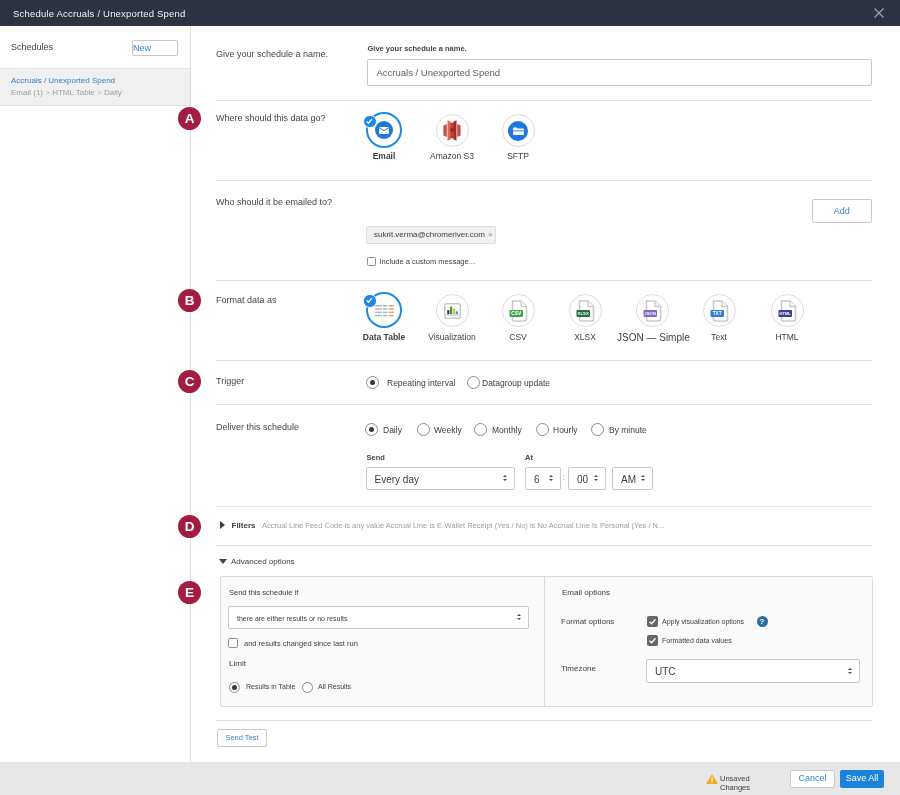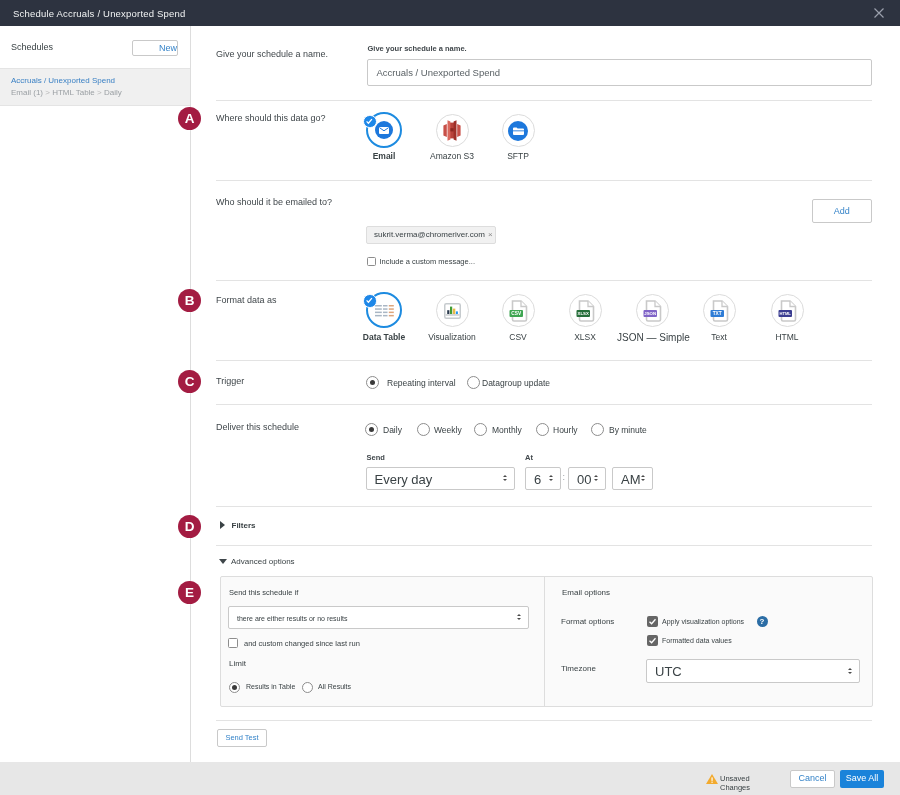--- a/index.html
+++ b/index.html
@@ -5,21 +5,21 @@
 *{margin:0;padding:0;box-sizing:border-box}
 html,body{width:900px;height:795px;overflow:hidden}
 body{font-family:"Liberation Sans",sans-serif;background:#fff;color:#3a4245;-webkit-font-smoothing:antialiased}
 #app{position:relative;width:740px;height:795px;background:#fff}
 .abs{position:absolute}
 .lbl{position:absolute;font-size:9px;color:#40474b;white-space:nowrap}
 .mini{position:absolute;font-size:7.5px;font-weight:bold;color:#40474b;white-space:nowrap}
 .sep{position:absolute;left:216px;width:656px;height:1px;background:#e3e3e3}
 .blue{color:#3684c9}
 .box{border:1px solid #c9c9c9;border-radius:2px;background:#fff}
-.selbox{position:absolute;border:1px solid #c9c9c9;border-radius:2px;background:#fff;font-size:13px;color:#3a4245}
+.selbox{position:absolute;border:1px solid #c9c9c9;border-radius:2px;background:#fff;font-size:10px;color:#3a4245}
 .selbox .tx{position:absolute;left:8px;top:50%;transform:translateY(-50%);white-space:nowrap}
 .ar{position:absolute;right:6px;top:50%;margin-top:-3.5px;width:5px;height:7px}
 .ar:before{content:"";position:absolute;top:0;left:0;border-left:2.5px solid transparent;border-right:2.5px solid transparent;border-bottom:2.8px solid #4a4a4a}
 .ar:after{content:"";position:absolute;top:4.2px;left:0;border-left:2.5px solid transparent;border-right:2.5px solid transparent;border-top:2.8px solid #4a4a4a}
 .radio{position:absolute;width:13px;height:13px;border:1px solid #8d8d8d;border-radius:50%;background:#fff}
 .radio.on:after{content:"";position:absolute;left:3px;top:3px;width:5px;height:5px;border-radius:50%;background:#3a3a3a}
 .radio.sm{width:11px;height:11px}
 .radio.sm.on:after{left:2px;top:2px;width:5px;height:5px}
 .rlbl{position:absolute;font-size:8.5px;color:#3a4245;white-space:nowrap}
 .cb{position:absolute;width:9px;height:9px;border:1px solid #8d8d8d;border-radius:1.5px;background:#fff}
@@ -37,21 +37,21 @@
 <div id="app">
 
 <div class="abs" style="left:0;top:0;width:900px;height:26px;background:#2d3340"></div>
 <div class="abs" style="left:13px;top:8px;font-size:9.5px;color:#f2f4f4;letter-spacing:0.2px">Schedule Accruals / Unexported Spend</div>
 <svg class="abs" style="left:873px;top:7px" width="12" height="12" viewBox="0 0 12 12">
       <path d="M1.5 1.5 L10.5 10.5 M10.5 1.5 L1.5 10.5" stroke="#9aa0ac" stroke-width="1.2"></path>
     </svg>
 
 <div class="abs" style="left:190px;top:26px;width:1px;height:736px;background:#ddd"></div>
 <div class="abs" style="left:11px;top:42px;font-size:9px;color:#3a4245">Schedules</div>
-<div class="abs box" style="left:132px;top:40px;width:46px;height:16px;text-align:right;font-size:9px;line-height:14px"><span class="blue">New</span></div>
+<div class="abs box" style="left:132px;top:40px;width:46px;height:16px;text-align:left;font-size:9px;line-height:14px"><span class="blue">New</span></div>
 <div class="abs" style="left:0;top:68px;width:190px;height:37.5px;background:#f0f0f0;border-top:1px solid #e4e4e4;border-bottom:1px solid #e4e4e4"></div>
 <div class="abs" style="left:11px;top:76px;font-size:8px;color:#3a80c4">Accruals / Unexported Spend</div>
 <div class="abs" style="left:11px;top:88px;font-size:8px;color:#9a9fa3">Email (1) <span style="color:#b8b8b8">&gt;</span> HTML Table <span style="color:#b8b8b8">&gt;</span> Daily</div>
 
 <div class="badge" style="top:106.5px">A</div>
 <div class="badge" style="top:288.5px">B</div>
 <div class="badge" style="top:369.5px">C</div>
 <div class="badge" style="top:514.5px">D</div>
 <div class="badge" style="top:580.5px">E</div>
 
@@ -221,35 +221,36 @@
       <span class="ar"></span>
     </div>
 <div class="selbox" style="left:612px;top:467px;width:41px;height:23px">
       <span class="tx">AM</span>
       <span class="ar"></span>
     </div>
 <div class="sep" style="top:506px"></div>
 
 <div class="abs" style="left:219.5px;top:521px;width:0;height:0;border-top:4px solid transparent;border-bottom:4px solid transparent;border-left:5.5px solid #3a4245"></div>
 <div class="abs" style="left:231.5px;top:520.5px;font-size:8px;font-weight:bold;color:#3a4245">Filters</div>
+<div class="abs" style="left:262px;top:521px;font-size:7.5px;color:#9aa0a4;white-space:nowrap">Accrual Line Feed Code is any value Accrual Line Is E-Wallet Receipt (Yes / No) is No Accrual Line Is Personal (Yes / N...</div>
 <div class="sep" style="top:545px"></div>
 
 <div class="abs" style="left:219px;top:558.5px;width:0;height:0;border-left:4.5px solid transparent;border-right:4.5px solid transparent;border-top:5.5px solid #3f464a"></div>
 <div class="abs" style="left:231px;top:556.5px;font-size:8px;color:#3a4245">Advanced options</div>
 
 <div class="abs" style="left:219.5px;top:576px;width:653px;height:131px;border:1px solid #ddd;border-radius:2px;background:#fafafa"></div>
 <div class="abs" style="left:544px;top:576px;width:1px;height:131px;background:#ddd"></div>
 
 <div class="abs" style="left:229px;top:588px;font-size:7.5px;color:#3a4245">Send this schedule if</div>
 <div class="selbox" style="left:228px;top:606px;width:301px;height:23px;font-size:7px">
       <span class="tx">there are either results or no results</span>
       <span class="ar"></span>
     </div>
 <div class="cb" style="left:227.5px;top:638px;width:10px;height:10px"></div>
-<div class="rlbl" style="left:244px;top:639px;font-size:7.5px">and custom changed since last run</div>
+<div class="rlbl" style="left:244px;top:639px;font-size:7.5px">and results changed since last run</div>
 <div class="abs" style="left:229px;top:659px;font-size:8px;color:#3a4245">Limit</div>
 <div class="radio sm on" style="left:229px;top:681.5px"></div>
 <div class="rlbl" style="left:246px;top:683px;font-size:7px">Results in Table</div>
 <div class="radio sm" style="left:302px;top:681.5px"></div>
 <div class="rlbl" style="left:318px;top:683px;font-size:7px">All Results</div>
 
 <div class="abs" style="left:562px;top:588px;font-size:8px;color:#3a4245">Email options</div>
 <div class="abs" style="left:561px;top:617px;font-size:8px;color:#3a4245">Format options</div>
 <div class="cbg" style="left:647px;top:616px">
       <svg width="11" height="11" viewBox="0 0 11 11">

